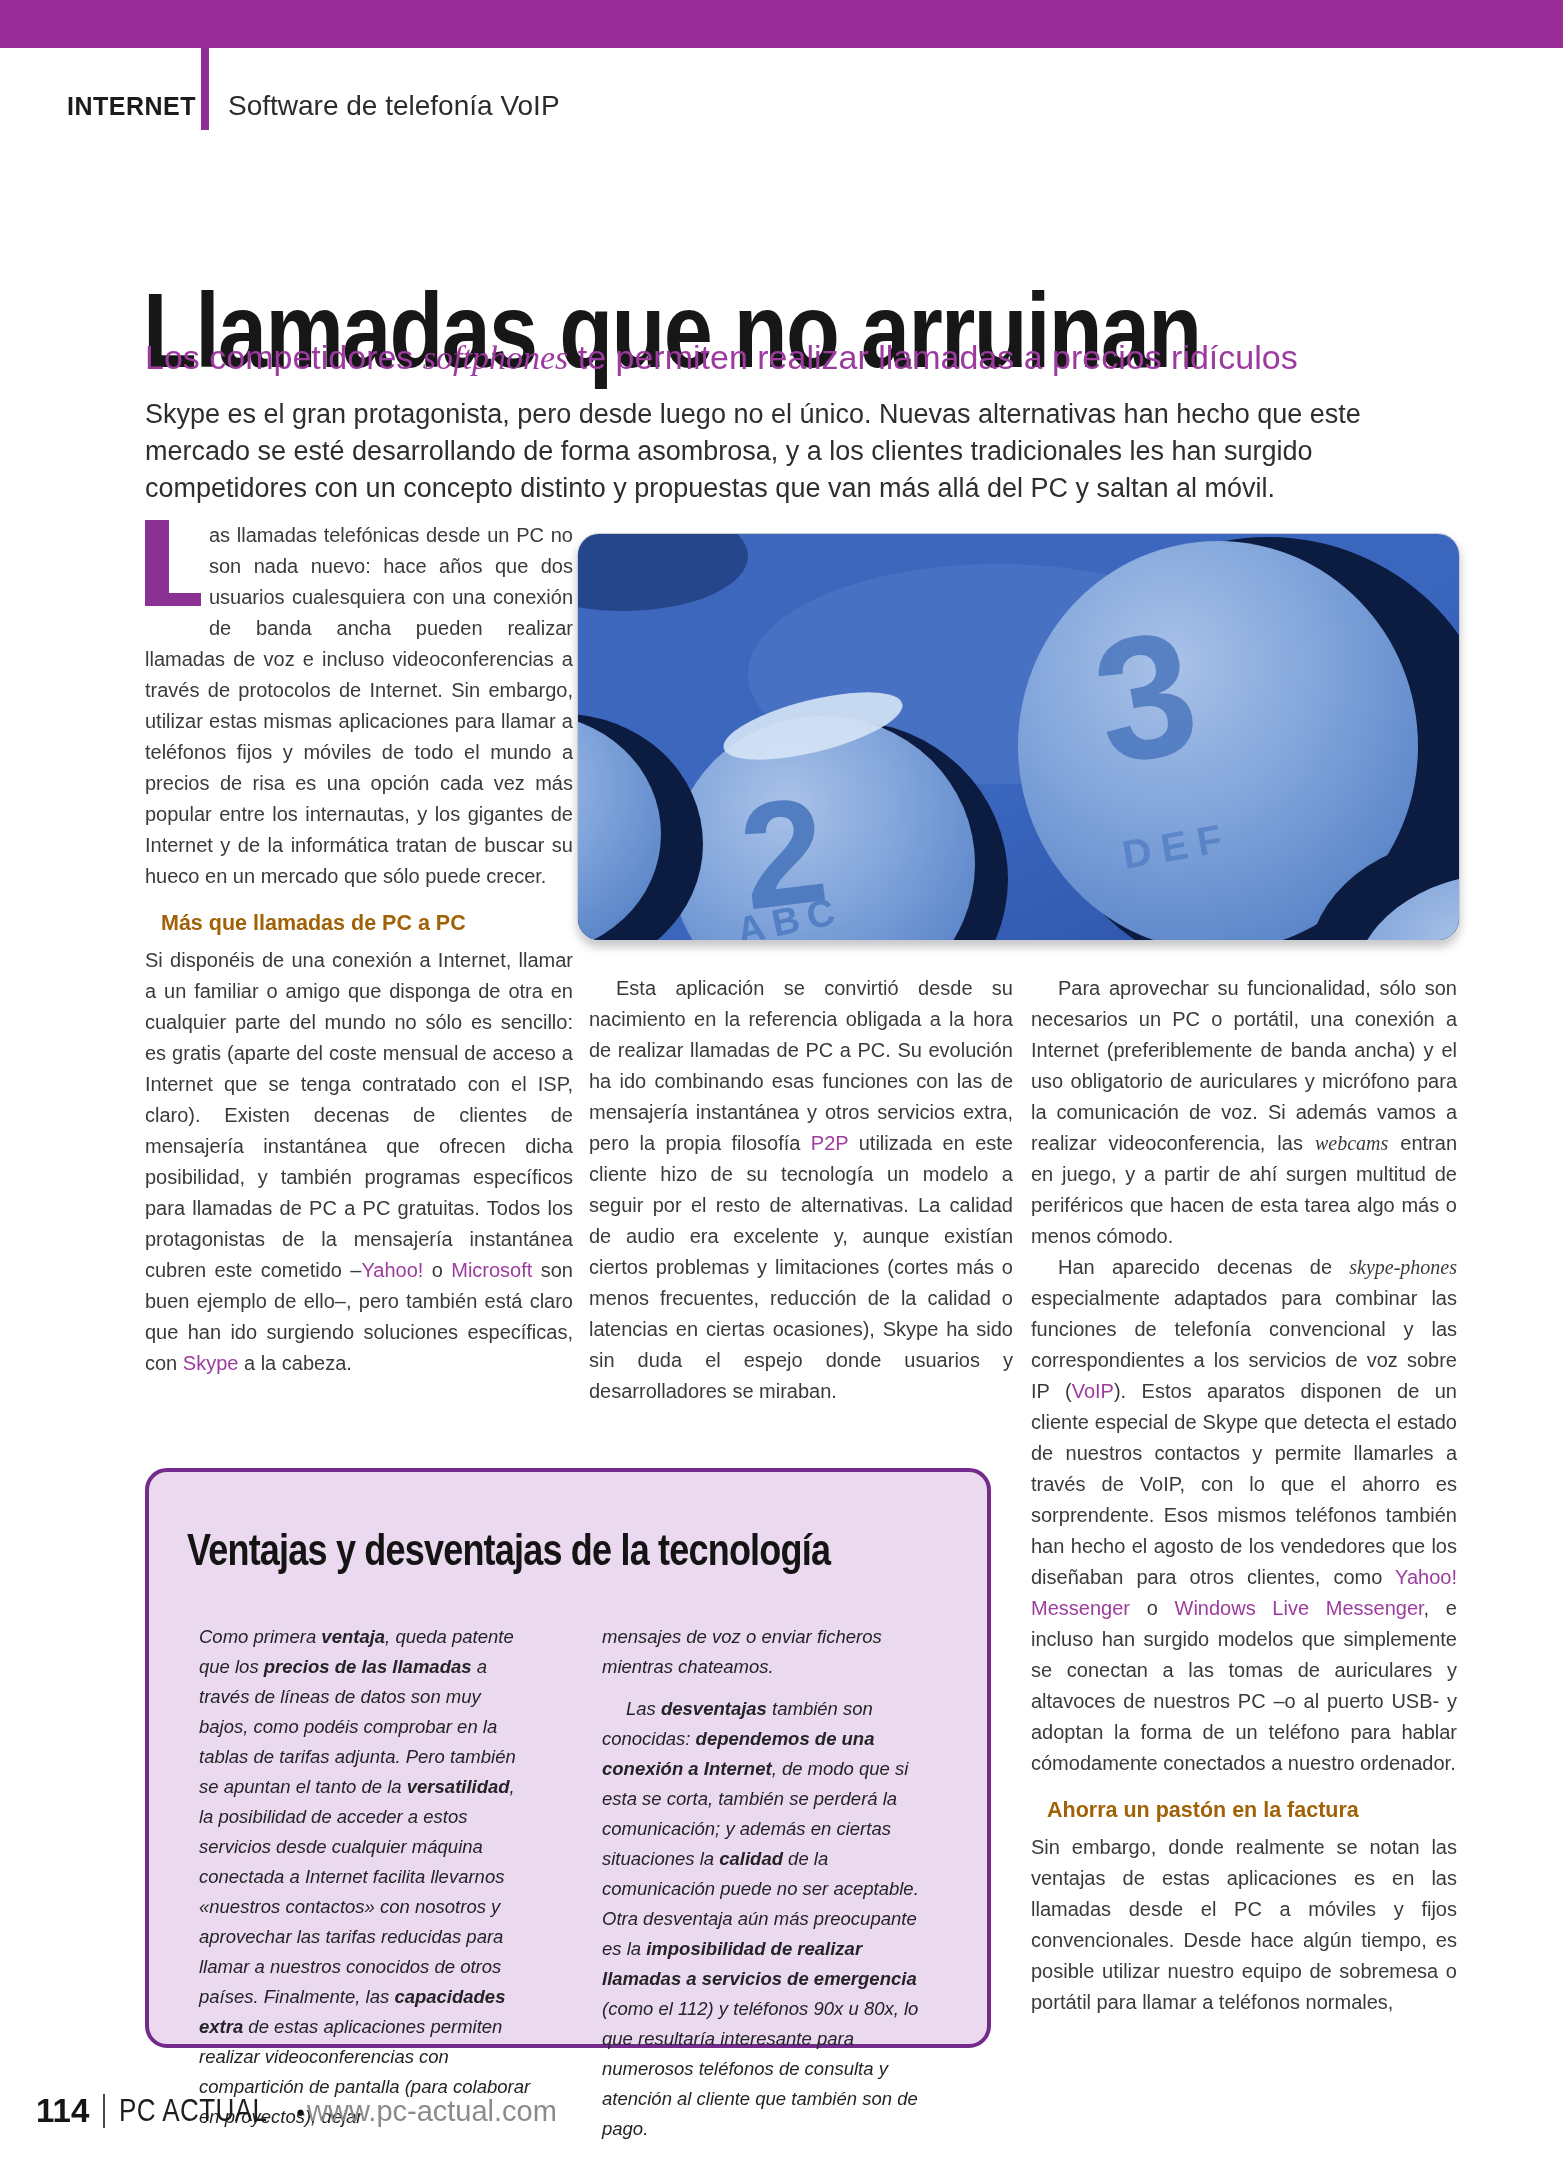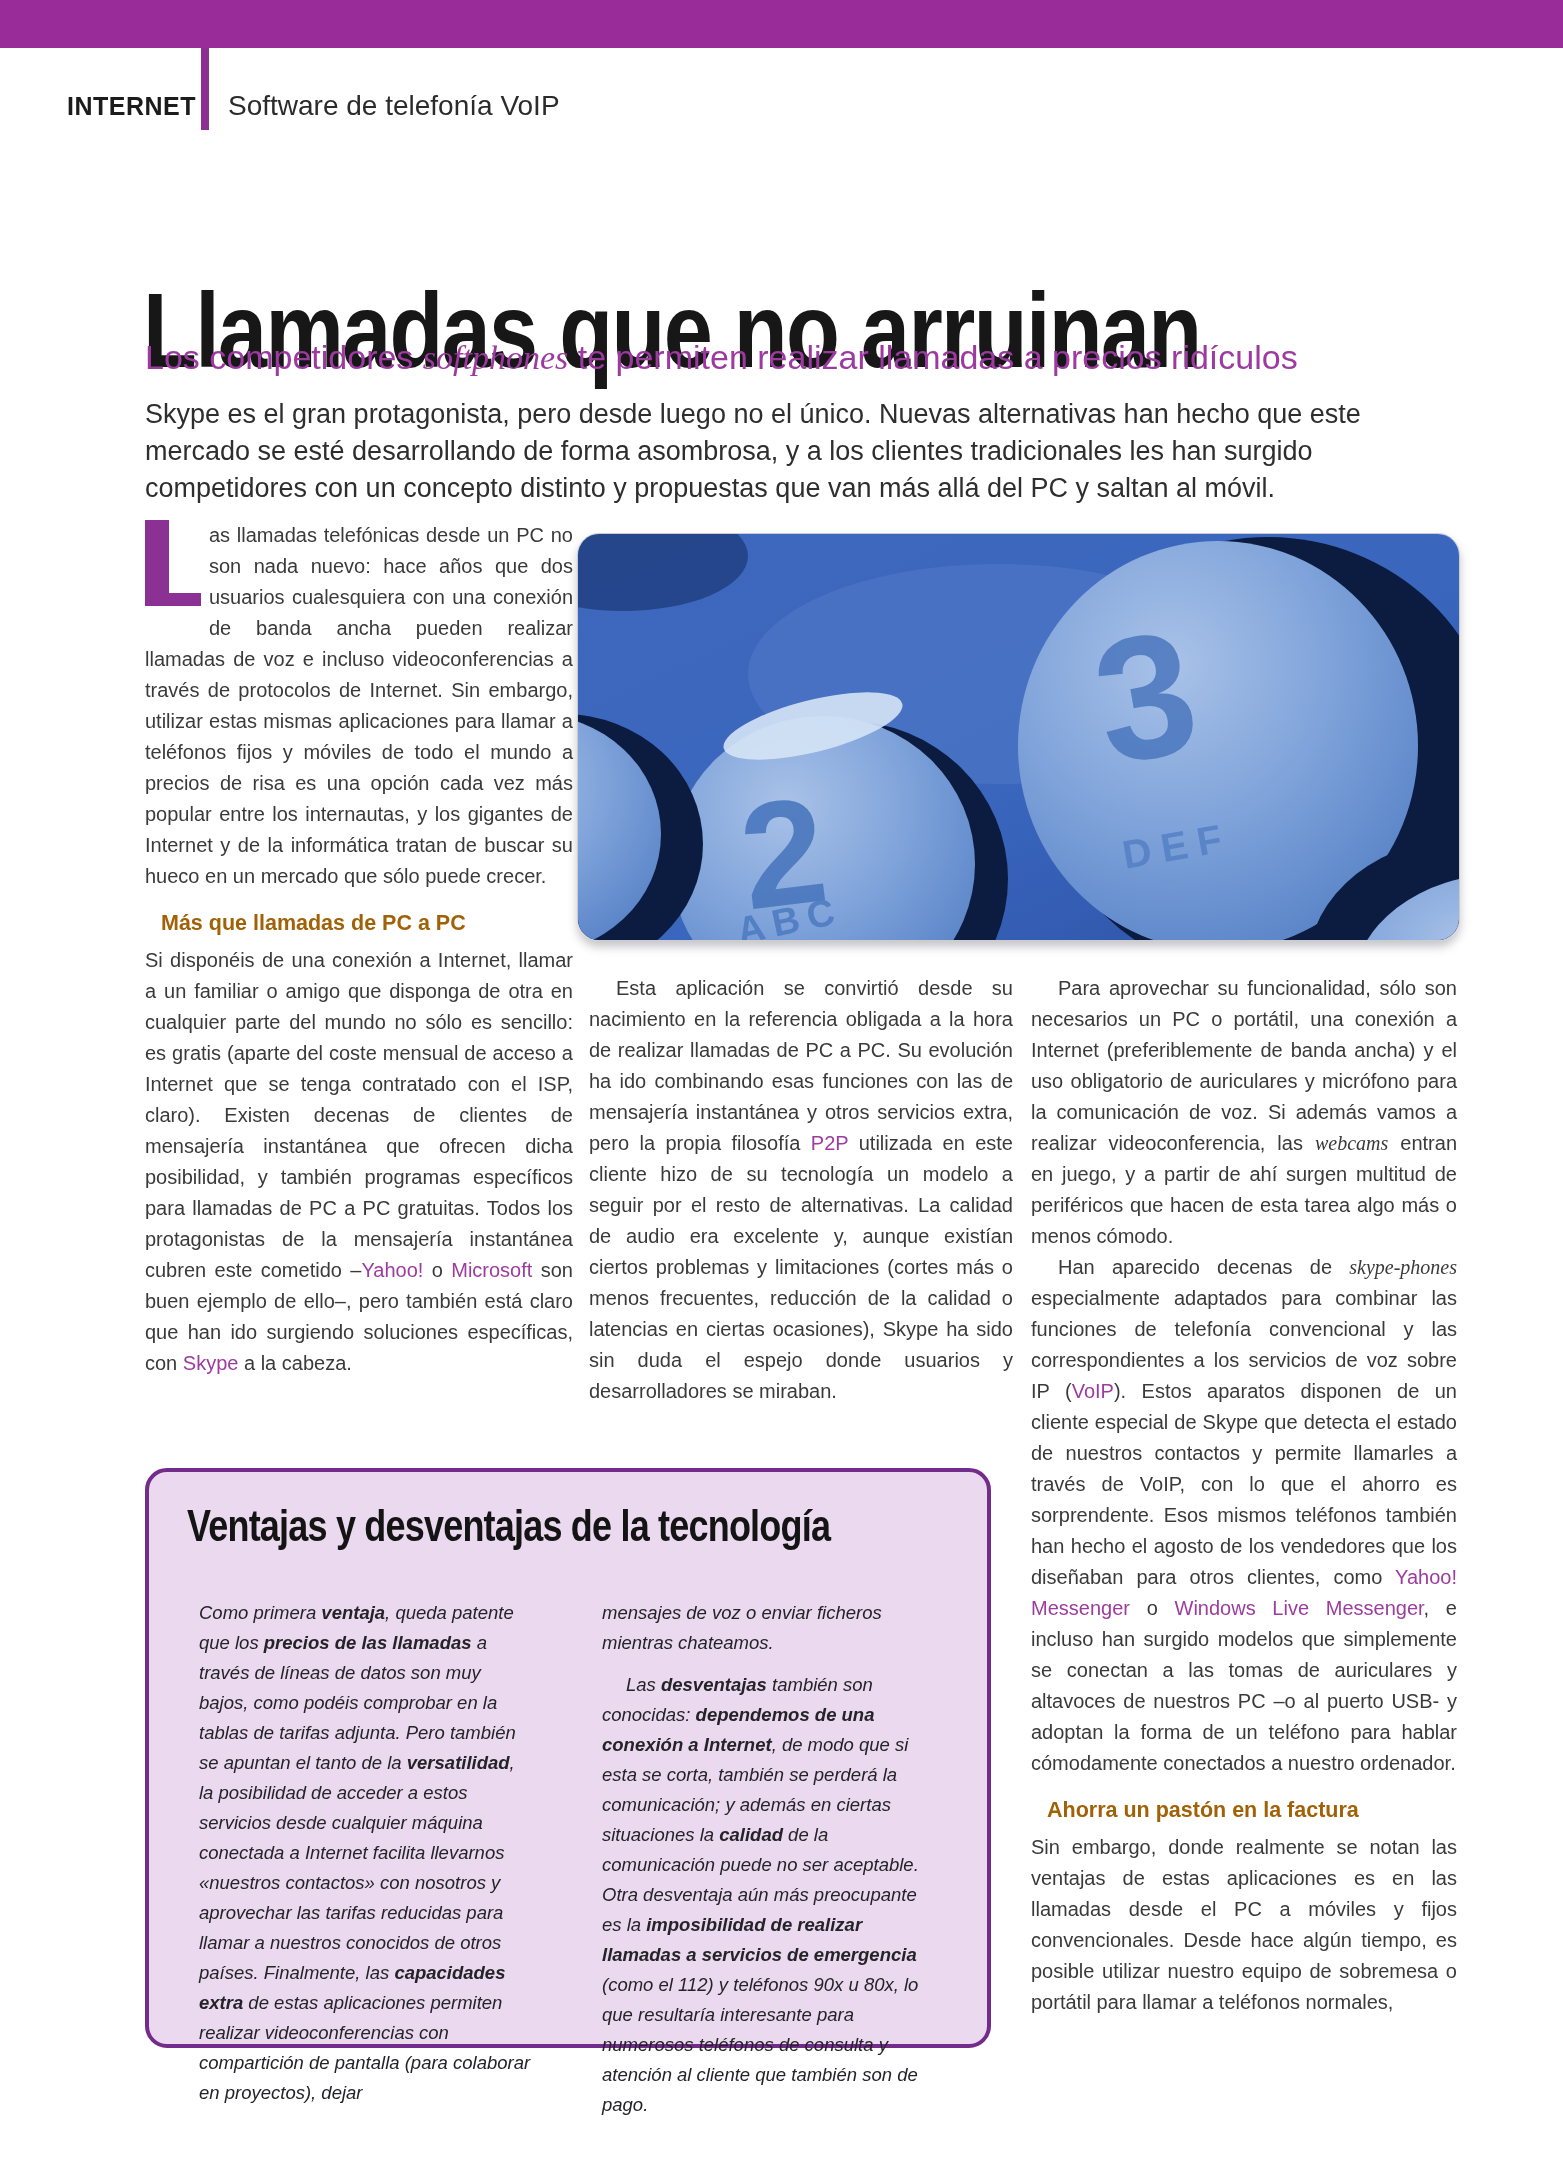--- a/index.html
+++ b/index.html
@@ -31,21 +31,21 @@
   .col2{left:589px;top:973px;width:424px;}
   .col3{left:1031px;top:973px;width:426px;}
   .col-heading{font-weight:bold;font-size:21.5px;color:#a16207;margin:16px 16px 6px;text-align:left;}
   .p-indent{text-indent:27px;}
   .dropcap-float{float:left;width:64px;height:100px;}
   .seg-link{color:#9C3C9E;}
   .seg-i{font-style:italic;font-family:Liberation Serif, serif;}
   .seg-b{font-weight:bold;}
   
   .feature-box{position:absolute;left:145px;top:1468px;width:846px;height:580px;box-sizing:border-box;
-        background:#EBD9EF;border:4px solid #742C8C;border-radius:22px;padding:22px 38px 24px;}
+        background:#EBD9EF;border:4px solid #742C8C;border-radius:22px;padding:46px 38px 24px;}
   .box-title{font-size:45px;font-weight:bold;letter-spacing:-1px;color:#141414;white-space:nowrap;
         transform:scaleX(.8);transform-origin:left top;margin:6px 0 0;}
   .box-cols{display:flex;gap:44px;margin-top:34px;}
   .box-col{flex:1;font-size:18.5px;line-height:30px;color:#242428;text-align:left;}
   .box-col p{margin:12px;font-style:italic;}
   .box-indent{text-indent:24px;}
   
   .footer{position:absolute;left:36px;top:2092px;display:flex;align-items:center;}
   .folio{font-size:33px;font-weight:bold;color:#161616;}
   .footer-divider{width:2px;height:34px;background:#4a4a4a;margin:0 14px;}
@@ -131,14 +131,21 @@
       <div class="box-col">
         <p><span>Como primera </span><span class="seg-b">ventaja</span><span>, queda patente que los </span><span class="seg-b">precios de las llamadas</span><span> a través de líneas de datos son muy bajos, como podéis comprobar en la tablas de tarifas adjunta. Pero también se apuntan el tanto de la </span><span class="seg-b">versatilidad</span><span>, la posibilidad de acceder a estos servicios desde cualquier máquina conectada a Internet facilita llevarnos «nuestros contactos» con nosotros y aprovechar las tarifas reducidas para llamar a nuestros conocidos de otros países. Finalmente, las </span><span class="seg-b">capacidades extra</span><span> de estas aplicaciones permiten realizar videoconferencias con compartición de pantalla (para colaborar en proyectos), dejar</span></p>
       </div>
       <div class="box-col">
         <p>mensajes de voz o enviar ficheros mientras chateamos.</p>
         <p class="box-indent"><span>Las </span><span class="seg-b">desventajas</span><span> también son conocidas: </span><span class="seg-b">dependemos de una conexión a Internet</span><span>, de modo que si esta se corta, también se perderá la comunicación; y además en ciertas situaciones la </span><span class="seg-b">calidad</span><span> de la comunicación puede no ser aceptable. Otra desventaja aún más preocupante es la </span><span class="seg-b">imposibilidad de realizar llamadas a servicios de emergencia</span><span> (como el 112) y teléfonos 90x u 80x, lo que resultaría interesante para numerosos teléfonos de consulta y atención al cliente que también son de pago.</span></p>
       </div>
     </div>
   </div>
 
+  <div class="footer">
+    <span class="folio">114</span>
+    <span class="footer-divider"></span>
+    <span class="footer-mag">PC ACTUAL</span>
+    <span class="footer-bullet">●</span>
+    <span class="footer-url">www.pc-actual.com</span>
+  </div>
 
 </div>
 
 </body></html>

